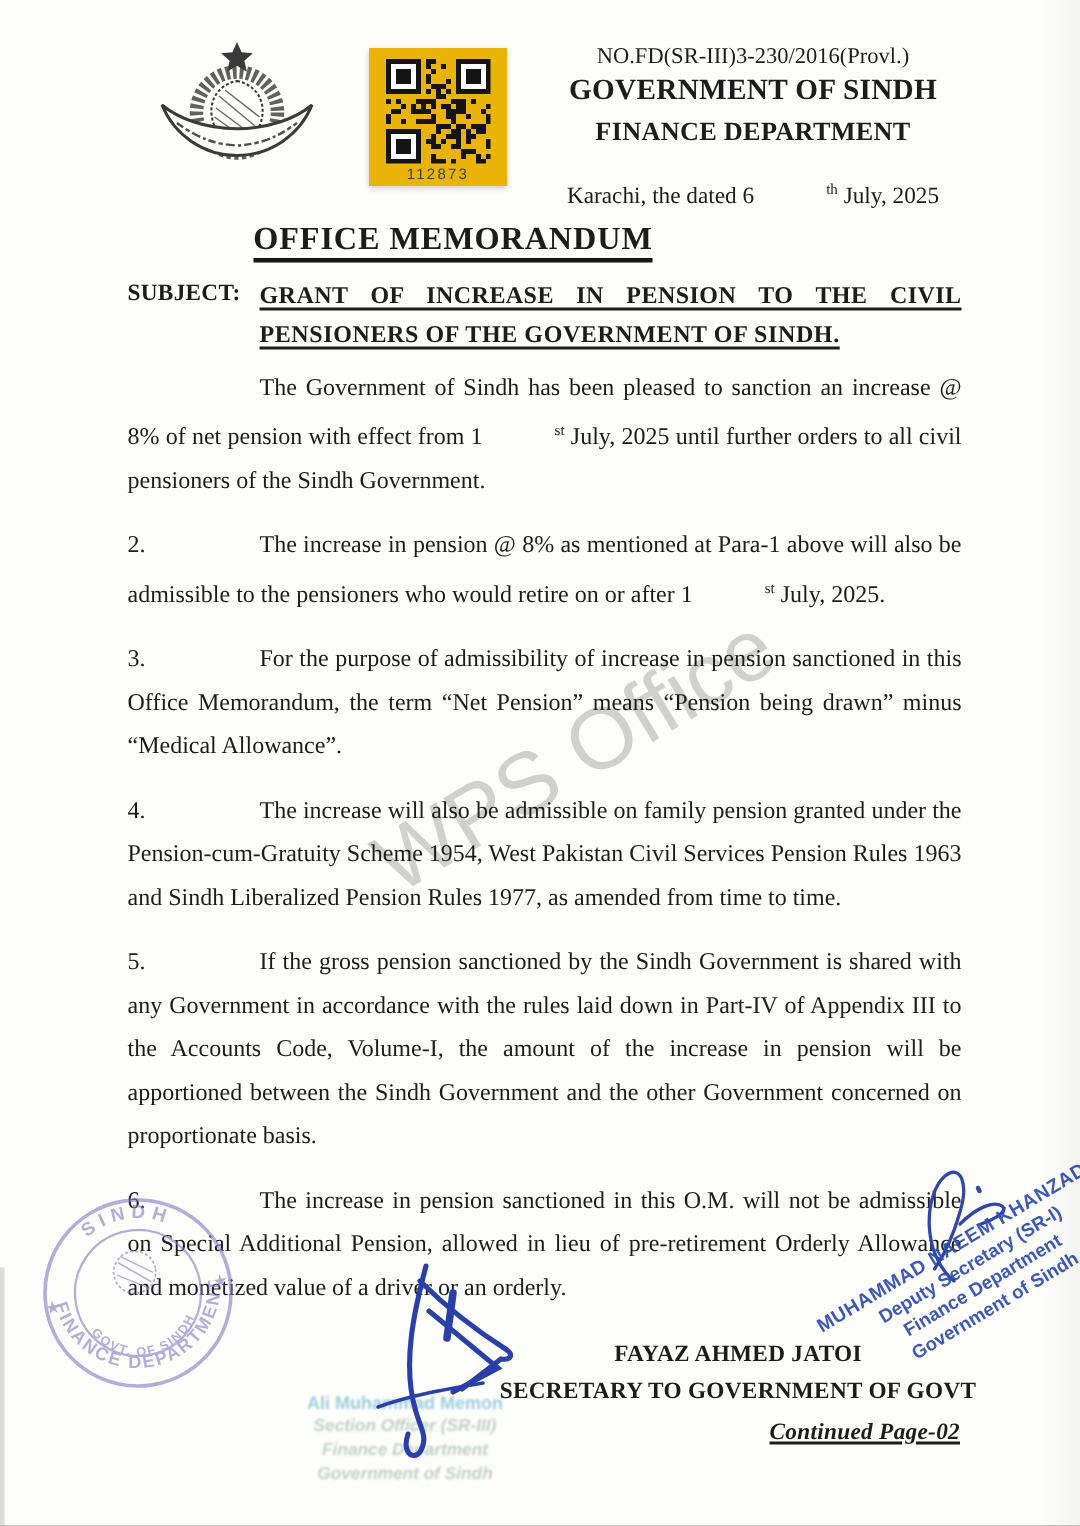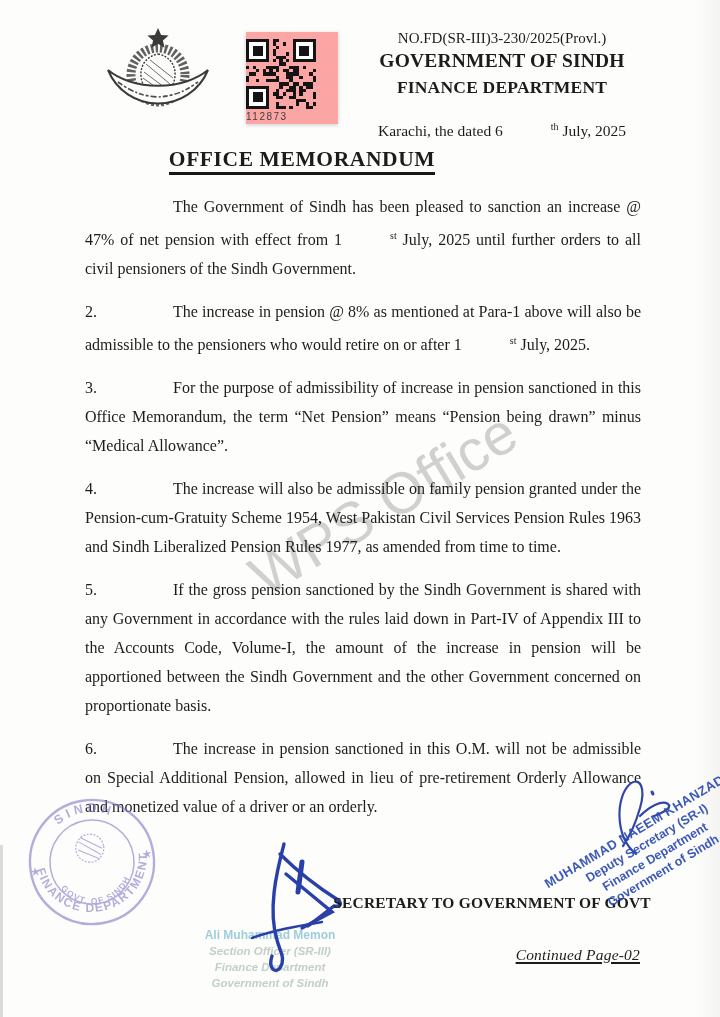--- a/index.html
+++ b/index.html
@@ -2,22 +2,22 @@
 <html><head>
 <meta charset="utf-8">
 <title>Office Memorandum</title>
 <style>
   html,body{margin:0;padding:0;background:#9a9a9a;}
   .page{position:relative;width:720px;height:1017px;margin:0 auto;background:#fdfdfb;
         font-family:"Liberation Serif", serif;color:#1c1c1c;overflow:hidden;}
 
   
   .crest{position:absolute;left:98px;top:26px;width:116px;height:98px;}
-  .qr-box{position:absolute;left:246px;top:32px;width:92px;height:92px;background:#fca5a5;
-          box-shadow:0 1px 4px rgba(0,0,0,.20);display:flex;flex-direction:column;padding-top:7px;box-sizing:border-box;}
+  .qr-box{position:absolute;left:246px;top:32px;width:92px;height:92px;background:#eab308;
+          box-shadow:0 1px 4px rgba(0,0,0,.20);display:flex;flex-direction:column;align-items:center;padding-top:7px;box-sizing:border-box;}
   .qr-svg{width:70px;height:70px;}
   .qr-num{font-family:"Liberation Sans",sans-serif;font-size:10px;color:#3d3d3d;margin-top:2px;letter-spacing:1.5px;}
 
   .head-block{position:absolute;left:368px;top:30px;width:268px;text-align:center;}
   .ref-no{font-size:15px;}
   .org{font-size:19.5px;font-weight:bold;margin-top:3px;letter-spacing:.2px;}
   .dept{font-size:17.5px;font-weight:bold;margin-top:5px;letter-spacing:.2px;}
   .date-line{position:absolute;left:368px;top:121px;width:268px;text-align:center;font-size:15.5px;}
 
   .om-title{position:absolute;left:0;top:147px;width:604px;text-align:center;}
@@ -42,21 +42,21 @@
   
   .watermark{position:absolute;left:158px;top:468px;width:464px;height:94px;text-align:center;
              font-family:"Liberation Sans",sans-serif;font-size:58px;color:#8f8f8f;opacity:.40;
              transform:rotate(-31deg);pointer-events:none;white-space:nowrap;}
 
   
   .round-stamp{position:absolute;left:22px;top:792px;width:140px;height:140px;opacity:.60;transform:rotate(-9deg);}
   .sig-center{position:absolute;left:222px;top:838px;width:130px;height:140px;}
   .names{position:absolute;left:332px;top:890px;width:320px;text-align:center;font-weight:bold;
          font-size:15.5px;line-height:25px;letter-spacing:.2px;}
-  .continued{position:absolute;right:80px;top:946px;font-size:15.5px;font-weight:normal;font-style:italic;
+  .continued{position:absolute;right:80px;top:946px;font-size:15.5px;font-weight:bold;font-style:italic;
              text-decoration:underline;text-decoration-thickness:1.5px;text-underline-offset:2px;letter-spacing:.2px;}
 
   .faint-stamp{position:absolute;left:190px;top:927px;width:160px;text-align:center;
                font-family:"Liberation Sans",sans-serif;font-weight:bold;opacity:.5;filter:blur(.6px);line-height:16px;}
   .fs1{font-size:12px;color:#3f9fc0;}
   .fs2,.fs3,.fs4{font-size:11.5px;color:#87a493;font-style:italic;}
 
   .side-stamp{position:absolute;left:536px;top:818px;width:230px;text-align:center;
               transform:rotate(-31deg);font-family:"Liberation Sans",sans-serif;color:#2c4cb4;opacity:.92;}
   .ss-name{font-size:13px;font-weight:bold;letter-spacing:.4px;line-height:16px;}
@@ -197,35 +197,42 @@
         <rect x="10" y="20" width="1" height="1"></rect>
         <rect x="11" y="20" width="1" height="1"></rect>
         <rect x="13" y="20" width="1" height="1"></rect>
         <rect x="18" y="20" width="1" height="1"></rect>
         <rect x="19" y="20" width="1" height="1"></rect>
       </svg>
     <div class="qr-num">112873</div>
   </div>
 
   <div class="head-block">
-    <div class="ref-no">NO.FD(SR-III)3-230/2025(Provl.)</div>
+    <div class="ref-no">NO.FD(SR-III)3-230/2016(Provl.)</div>
     <div class="org">GOVERNMENT OF SINDH</div>
     <div class="dept">FINANCE DEPARTMENT</div>
   </div>
   <div class="date-line"><span>Karachi, the dated 6</span><sup>th</sup><span> July, 2025</span></div>
 
   <div class="om-title">
     <span>OFFICE MEMORANDUM</span>
   </div>
 
   <div class="watermark">WPS Office</div>
 
   <div class="content">
-
-    <p class="para first"><span class="pnum"></span><span>The Government of Sindh has been pleased to sanction an increase @ 47% of net pension with effect from 1</span><sup>st</sup><span> July, 2025 until further orders to all civil pensioners of the Sindh Government.</span></p>
+    <div class="subject">
+      <span class="subject-label">SUBJECT:</span>
+      <div class="subject-text">
+        <span class="l1">GRANT OF INCREASE IN PENSION TO THE CIVIL</span>
+        <span class="l2">PENSIONERS OF THE GOVERNMENT OF SINDH.</span>
+      </div>
+    </div>
+
+    <p class="para first"><span class="pnum"></span><span>The Government of Sindh has been pleased to sanction an increase @ 8% of net pension with effect from 1</span><sup>st</sup><span> July, 2025 until further orders to all civil pensioners of the Sindh Government.</span></p>
 
     <p class="para"><span class="pnum">2.</span><span>The increase in pension @ 8% as mentioned at Para-1 above will also be admissible to the pensioners who would retire on or after 1</span><sup>st</sup><span> July, 2025.</span></p>
 
     <p class="para"><span class="pnum">3.</span><span>For the purpose of admissibility of increase in pension sanctioned in this Office Memorandum, the term “Net Pension” means “Pension being drawn” minus “Medical Allowance”.</span></p>
 
     <p class="para"><span class="pnum">4.</span><span>The increase will also be admissible on family pension granted under the Pension-cum-Gratuity Scheme 1954, West Pakistan Civil Services Pension Rules 1963 and Sindh Liberalized Pension Rules 1977, as amended from time to time.</span></p>
 
     <p class="para"><span class="pnum">5.</span><span>If the gross pension sanctioned by the Sindh Government is shared with any Government in accordance with the rules laid down in Part-IV of Appendix III to the Accounts Code, Volume-I, the amount of the increase in pension will be apportioned between the Sindh Government and the other Government concerned on proportionate basis.</span></p>
 
     <p class="para"><span class="pnum">6.</span><span>The increase in pension sanctioned in this O.M. will not be admissible on Special Additional Pension, allowed in lieu of pre-retirement Orderly Allowance and monetized value of a driver or an orderly.</span></p>
@@ -263,20 +270,21 @@
     <g fill="none" stroke="#2b3fa8" stroke-width="3.4" stroke-linecap="round">
       <path d="M62 6 C54 36 46 72 55 102 C58 114 64 120 58 130 C53 136 46 130 50 118"></path>
       <path d="M58 16 C72 30 94 48 116 62 C120 65 119 69 112 68 L86 88"></path>
       <path d="M64 36 L110 74 L80 90"></path>
       <path d="M80 24 L76 54" stroke-width="5"></path>
       <path d="M30 100 C52 92 76 88 100 84" stroke-width="2.4"></path>
     </g>
   </svg>
 
   <div class="names">
+    <div>FAYAZ AHMED JATOI</div>
     <div>SECRETARY TO GOVERNMENT OF GOVT</div>
   </div>
 
   <svg class="sig-side" viewBox="0 0 70 88">
     <g fill="none" stroke="#3146a8" stroke-width="2.2" stroke-linecap="round">
       <path d="M30 80 C8 62 10 22 24 10 C34 2 40 14 34 34 C30 48 24 62 17 72"></path>
       <path d="M34 42 C44 32 56 26 62 30 C66 33 59 38 48 42"></path>
       <path d="M46 18 L47 20" stroke-width="3"></path>
     </g>
   </svg>

